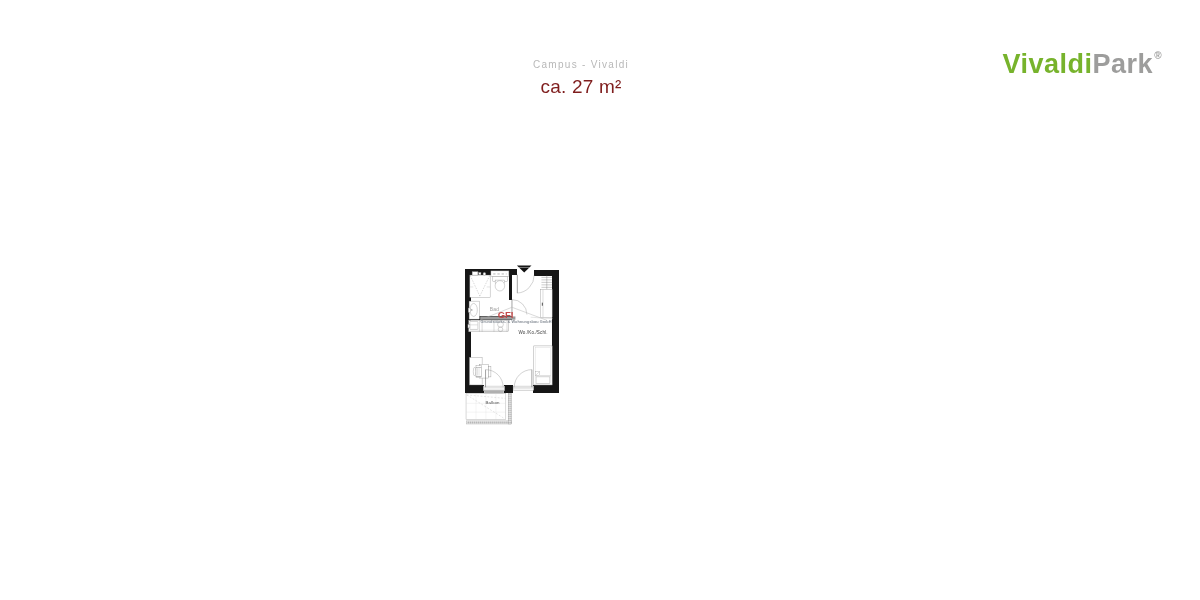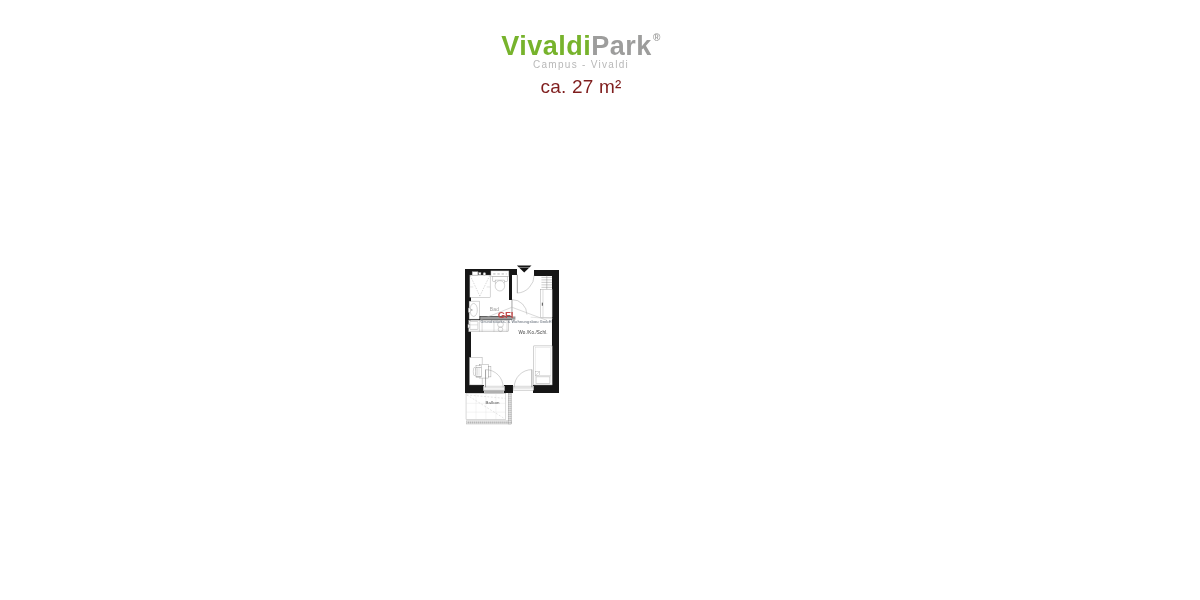--- a/index.html
+++ b/index.html
@@ -1,21 +1,21 @@
 <!DOCTYPE html>
 <html><head>
 <meta charset="utf-8">
 <style>
   html,body{margin:0;padding:0;}
   body{
     width:1200px;height:600px;position:relative;background:#ffffff;
     font-family:"Liberation Sans", sans-serif;overflow:hidden;
   }
   .center-line{position:absolute;left:0;width:1162px;text-align:center;white-space:nowrap;}
-  .brand-line{top:31px;font-size:27px;font-weight:bold;letter-spacing:.5px;}
+  .brand-line{top:49px;font-size:27px;font-weight:bold;letter-spacing:.5px;text-align:right;}
   .brand-green{color:#77b32c;}
   .brand-gray{color:#9d9d9c;}
   .brand-reg{font-size:10px;color:#9d9d9c;vertical-align:14px;font-weight:bold;margin-left:1px;}
   .brand-sub{top:59px;font-size:10px;color:#b8b8b8;letter-spacing:1.3px;}
   .area-line{top:76px;font-size:19px;color:#7f1d1d;letter-spacing:.2px;}
   #plan{position:absolute;left:458px;top:158px;}
   text{font-family:"Liberation Sans", sans-serif;}
   .lbl-bath{font-size:13px;fill:#9e9e9e;letter-spacing:.5px;}
   .lbl-living{font-size:12px;fill:#3d3d3d;letter-spacing:.3px;}
   .lbl-balcony{font-size:11.5px;fill:#4c4c4c;letter-spacing:.3px;}

